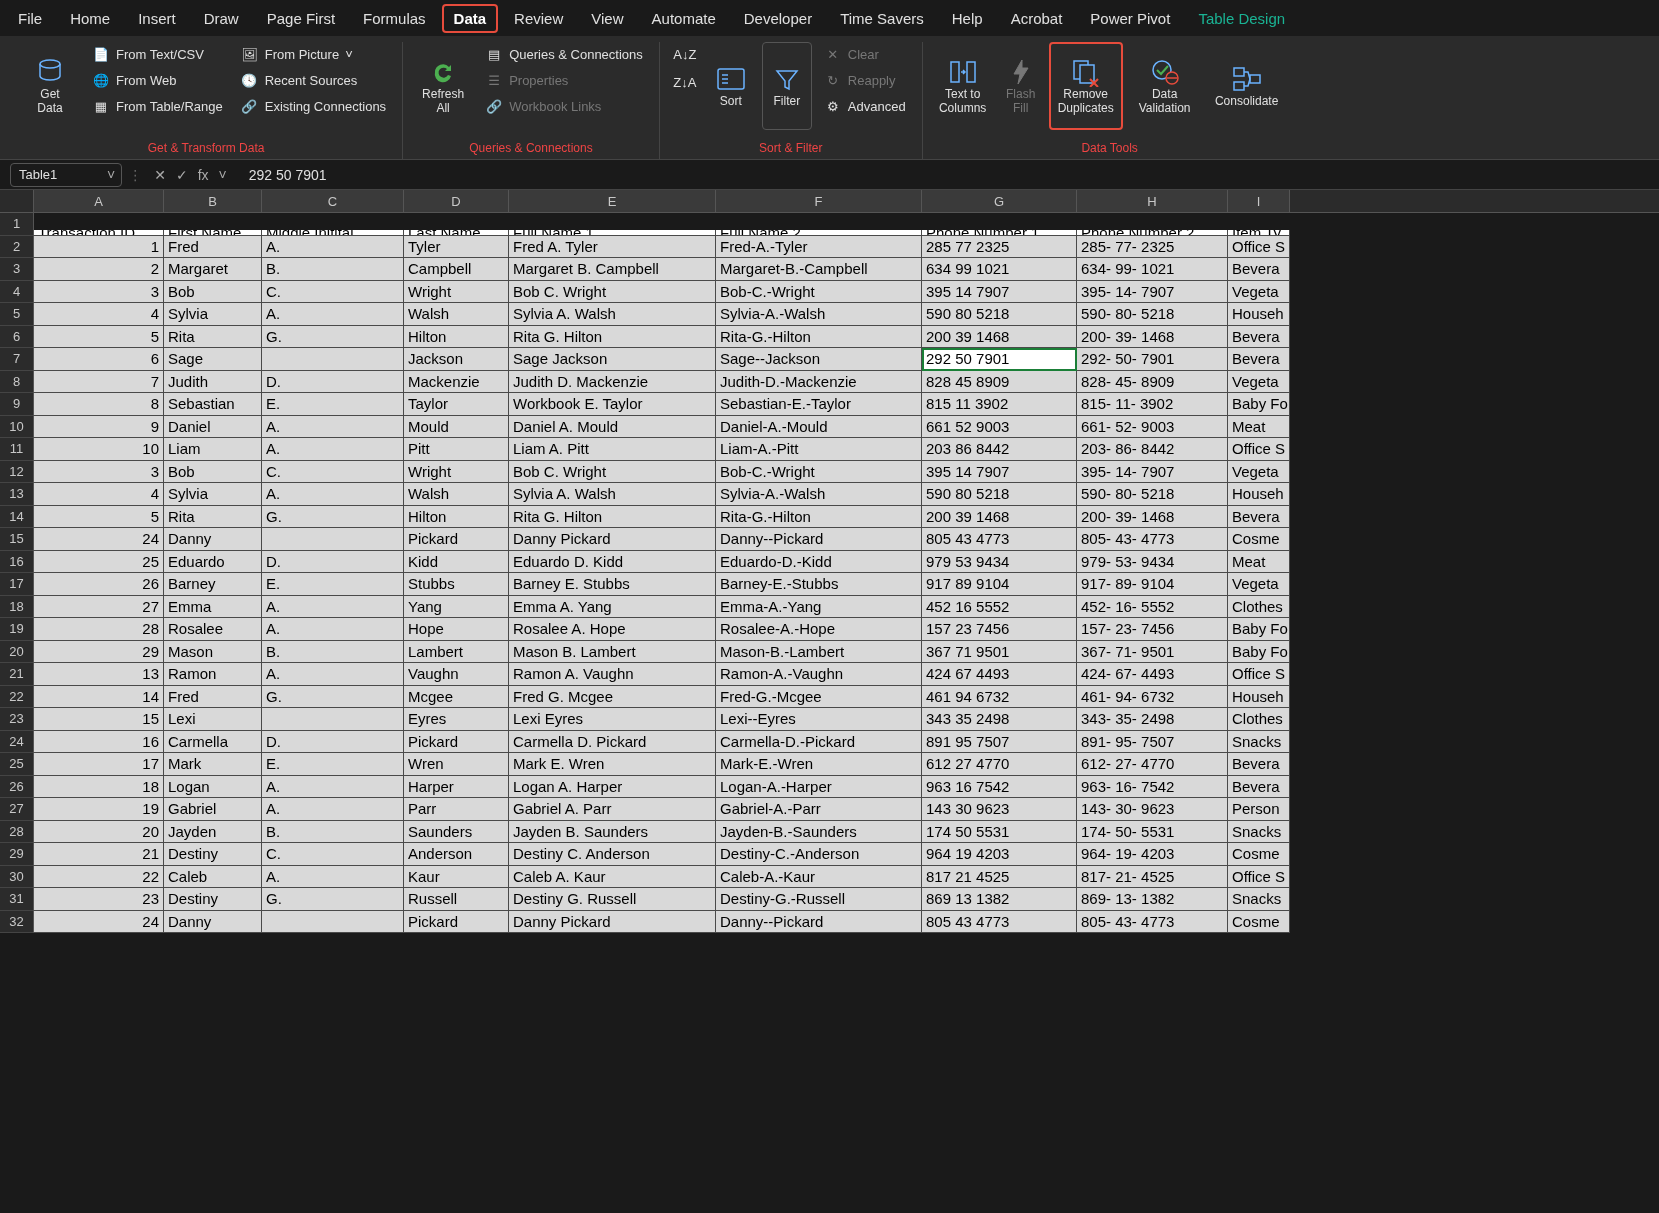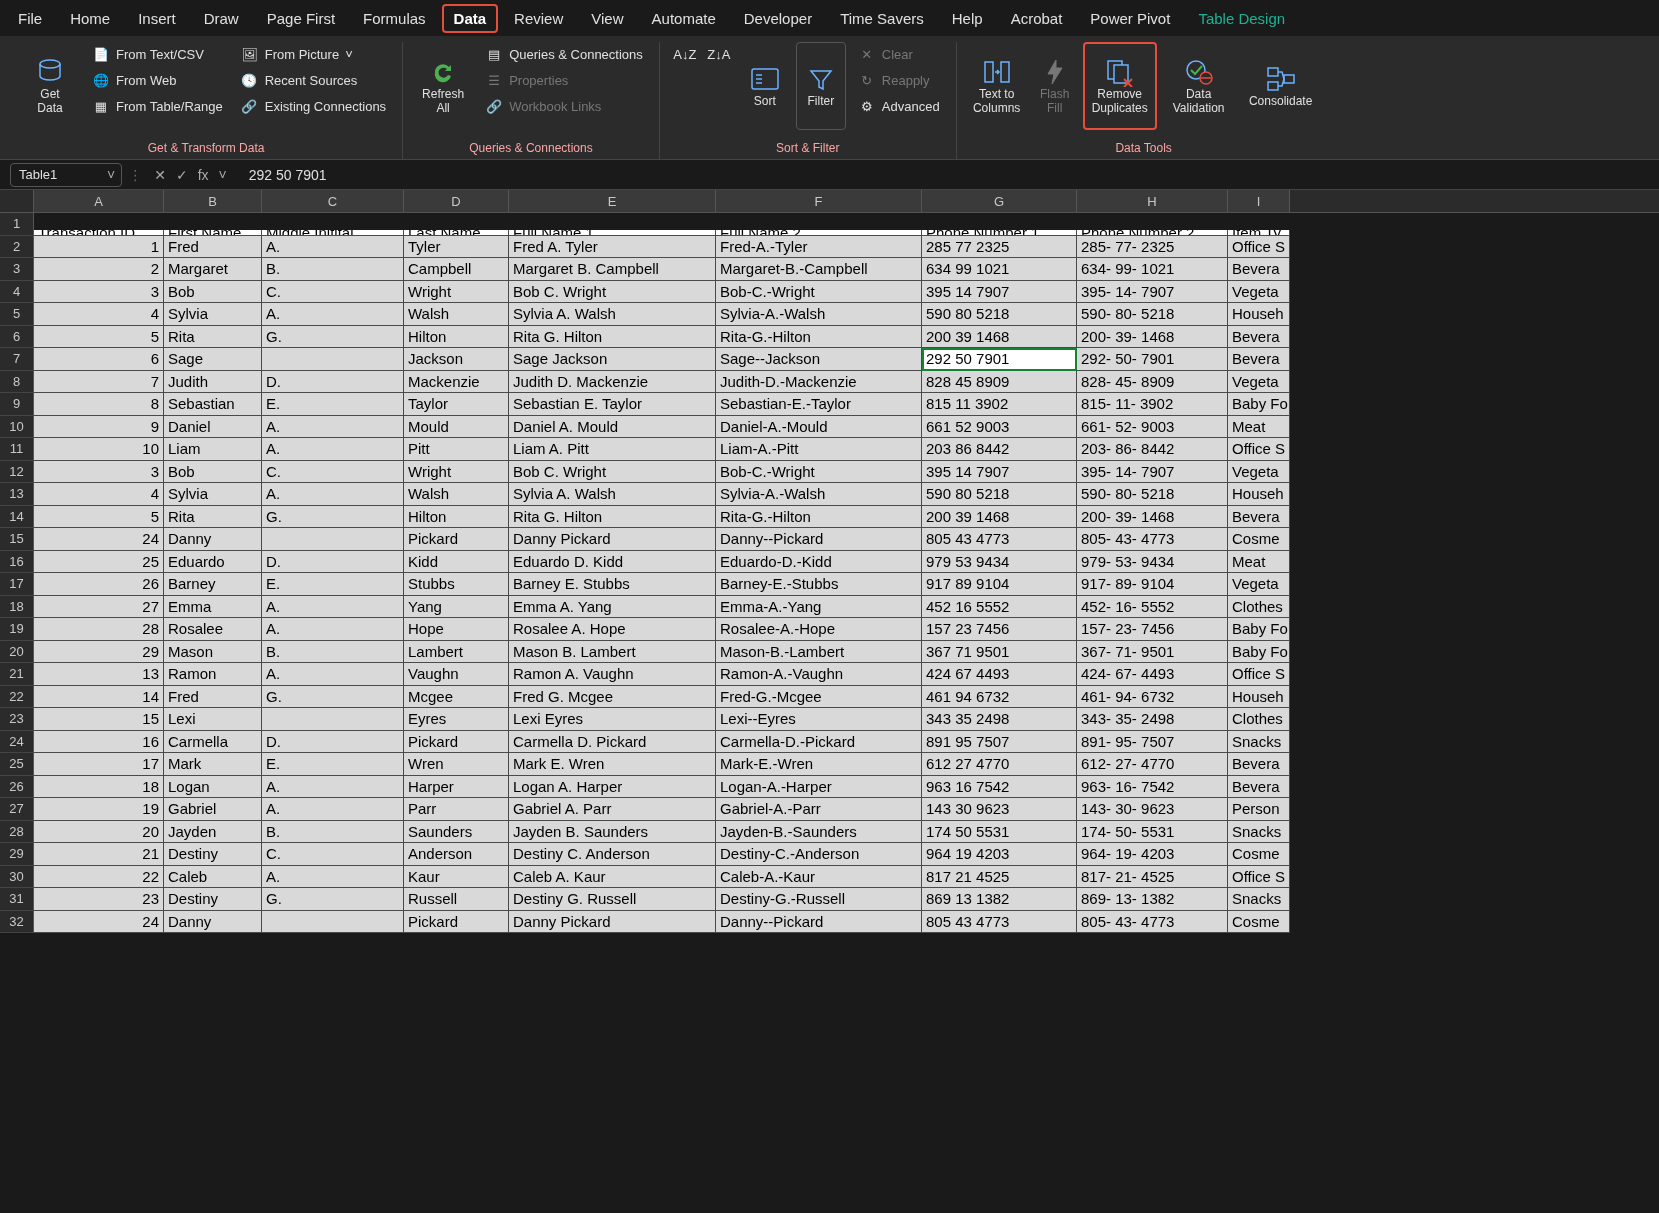--- a/index.html
+++ b/index.html
@@ -7,21 +7,21 @@
 
 .menubar { display: flex; align-items: center; height: 36px; background: #1a1a1a; padding: 4px 6px; gap: 4px; }
 .menu-item { padding: 6px 12px; color: #e0e0e0; cursor: pointer; font-size: 15px; border-radius: 4px; }
 .menu-item.active { border: 2px solid #e74c3c; color: #fff; font-weight: 600; padding: 4px 10px; }
 .menu-item.contextual { color: #1ab394; }
 
 .ribbon { display: flex; background: #2b2b2b; height: 124px; padding: 6px 10px 0; border-bottom: 1px solid #444; }
 .ribbon-group { display: flex; flex-direction: column; align-items: center; border-right: 1px solid #444; padding: 0 10px; }
 .ribbon-group:last-child { border-right: none; }
 .ribbon-group-main { display: flex; flex: 1; align-items: flex-start; gap: 6px; }
-.ribbon-group-label { font-size: 12px; color: #fca5a5; padding: 2px 0 4px; text-align: center; }
+.ribbon-group-label { font-size: 12px; color: #ef4444; padding: 2px 0 4px; text-align: center; }
 
 .big-btn { display: flex; flex-direction: column; align-items: center; justify-content: center; width: 60px; height: 88px; cursor: pointer; padding: 4px 2px; border-radius: 4px; }
 .big-btn .icon { width: 32px; height: 32px; display: flex; align-items: center; justify-content: center; }
 .big-btn .lbl { font-size: 12px; color: #e0e0e0; text-align: center; line-height: 1.15; white-space: pre-line; }
 .big-btn.disabled .lbl, .big-btn.disabled .icon svg { color: #777; fill: #777; stroke: #777; }
 .big-btn.highlight { border: 2px solid #e74c3c; }
 
 .small-btn-col { display: flex; flex-direction: column; gap: 2px; }
 .small-btn { display: flex; align-items: center; gap: 6px; padding: 3px 6px; cursor: pointer; font-size: 13px; color: #e0e0e0; border-radius: 3px; }
 .small-btn.disabled { color: #777; }
@@ -140,21 +140,21 @@
             <span class="ic">🔗</span>
             <span>Workbook Links</span>
           </div>
       </div>
     </div>
     <div class="ribbon-group-label">Queries &amp; Connections</div>
   </div>
 
   <div class="ribbon-group">
     <div class="ribbon-group-main">
-      <div style="display:flex;flex-direction:row;gap:4px;justify-content:flex-start;">
+      <div style="display:flex;flex-direction:column;gap:4px;justify-content:flex-start;">
         <span class="small-btn">
             <span class="ic">A↓Z</span>
           </span>
         <span class="small-btn">
             <span class="ic">Z↓A</span>
           </span>
       </div>
       <div class="big-btn" style="width:50px">
         <span class="icon">
             <svg width="30" height="28" viewBox="0 0 30 28">
@@ -375,21 +375,21 @@
         <div class="cell col-G">828 45 8909</div>
         <div class="cell col-H">828- 45- 8909</div>
         <div class="cell col-I">Vegeta</div>
       </div>
       <div class="row">
         <div class="row-h">9</div>
         <div class="cell col-A num">8</div>
         <div class="cell col-B">Sebastian</div>
         <div class="cell col-C">E.</div>
         <div class="cell col-D">Taylor</div>
-        <div class="cell col-E">Sebastian E. Taylor</div>
+        <div class="cell col-E">Workbook E. Taylor</div>
         <div class="cell col-F">Sebastian-E.-Taylor</div>
         <div class="cell col-G">815 11 3902</div>
         <div class="cell col-H">815- 11- 3902</div>
         <div class="cell col-I">Baby Fo</div>
       </div>
       <div class="row">
         <div class="row-h">10</div>
         <div class="cell col-A num">9</div>
         <div class="cell col-B">Daniel</div>
         <div class="cell col-C">A.</div>

